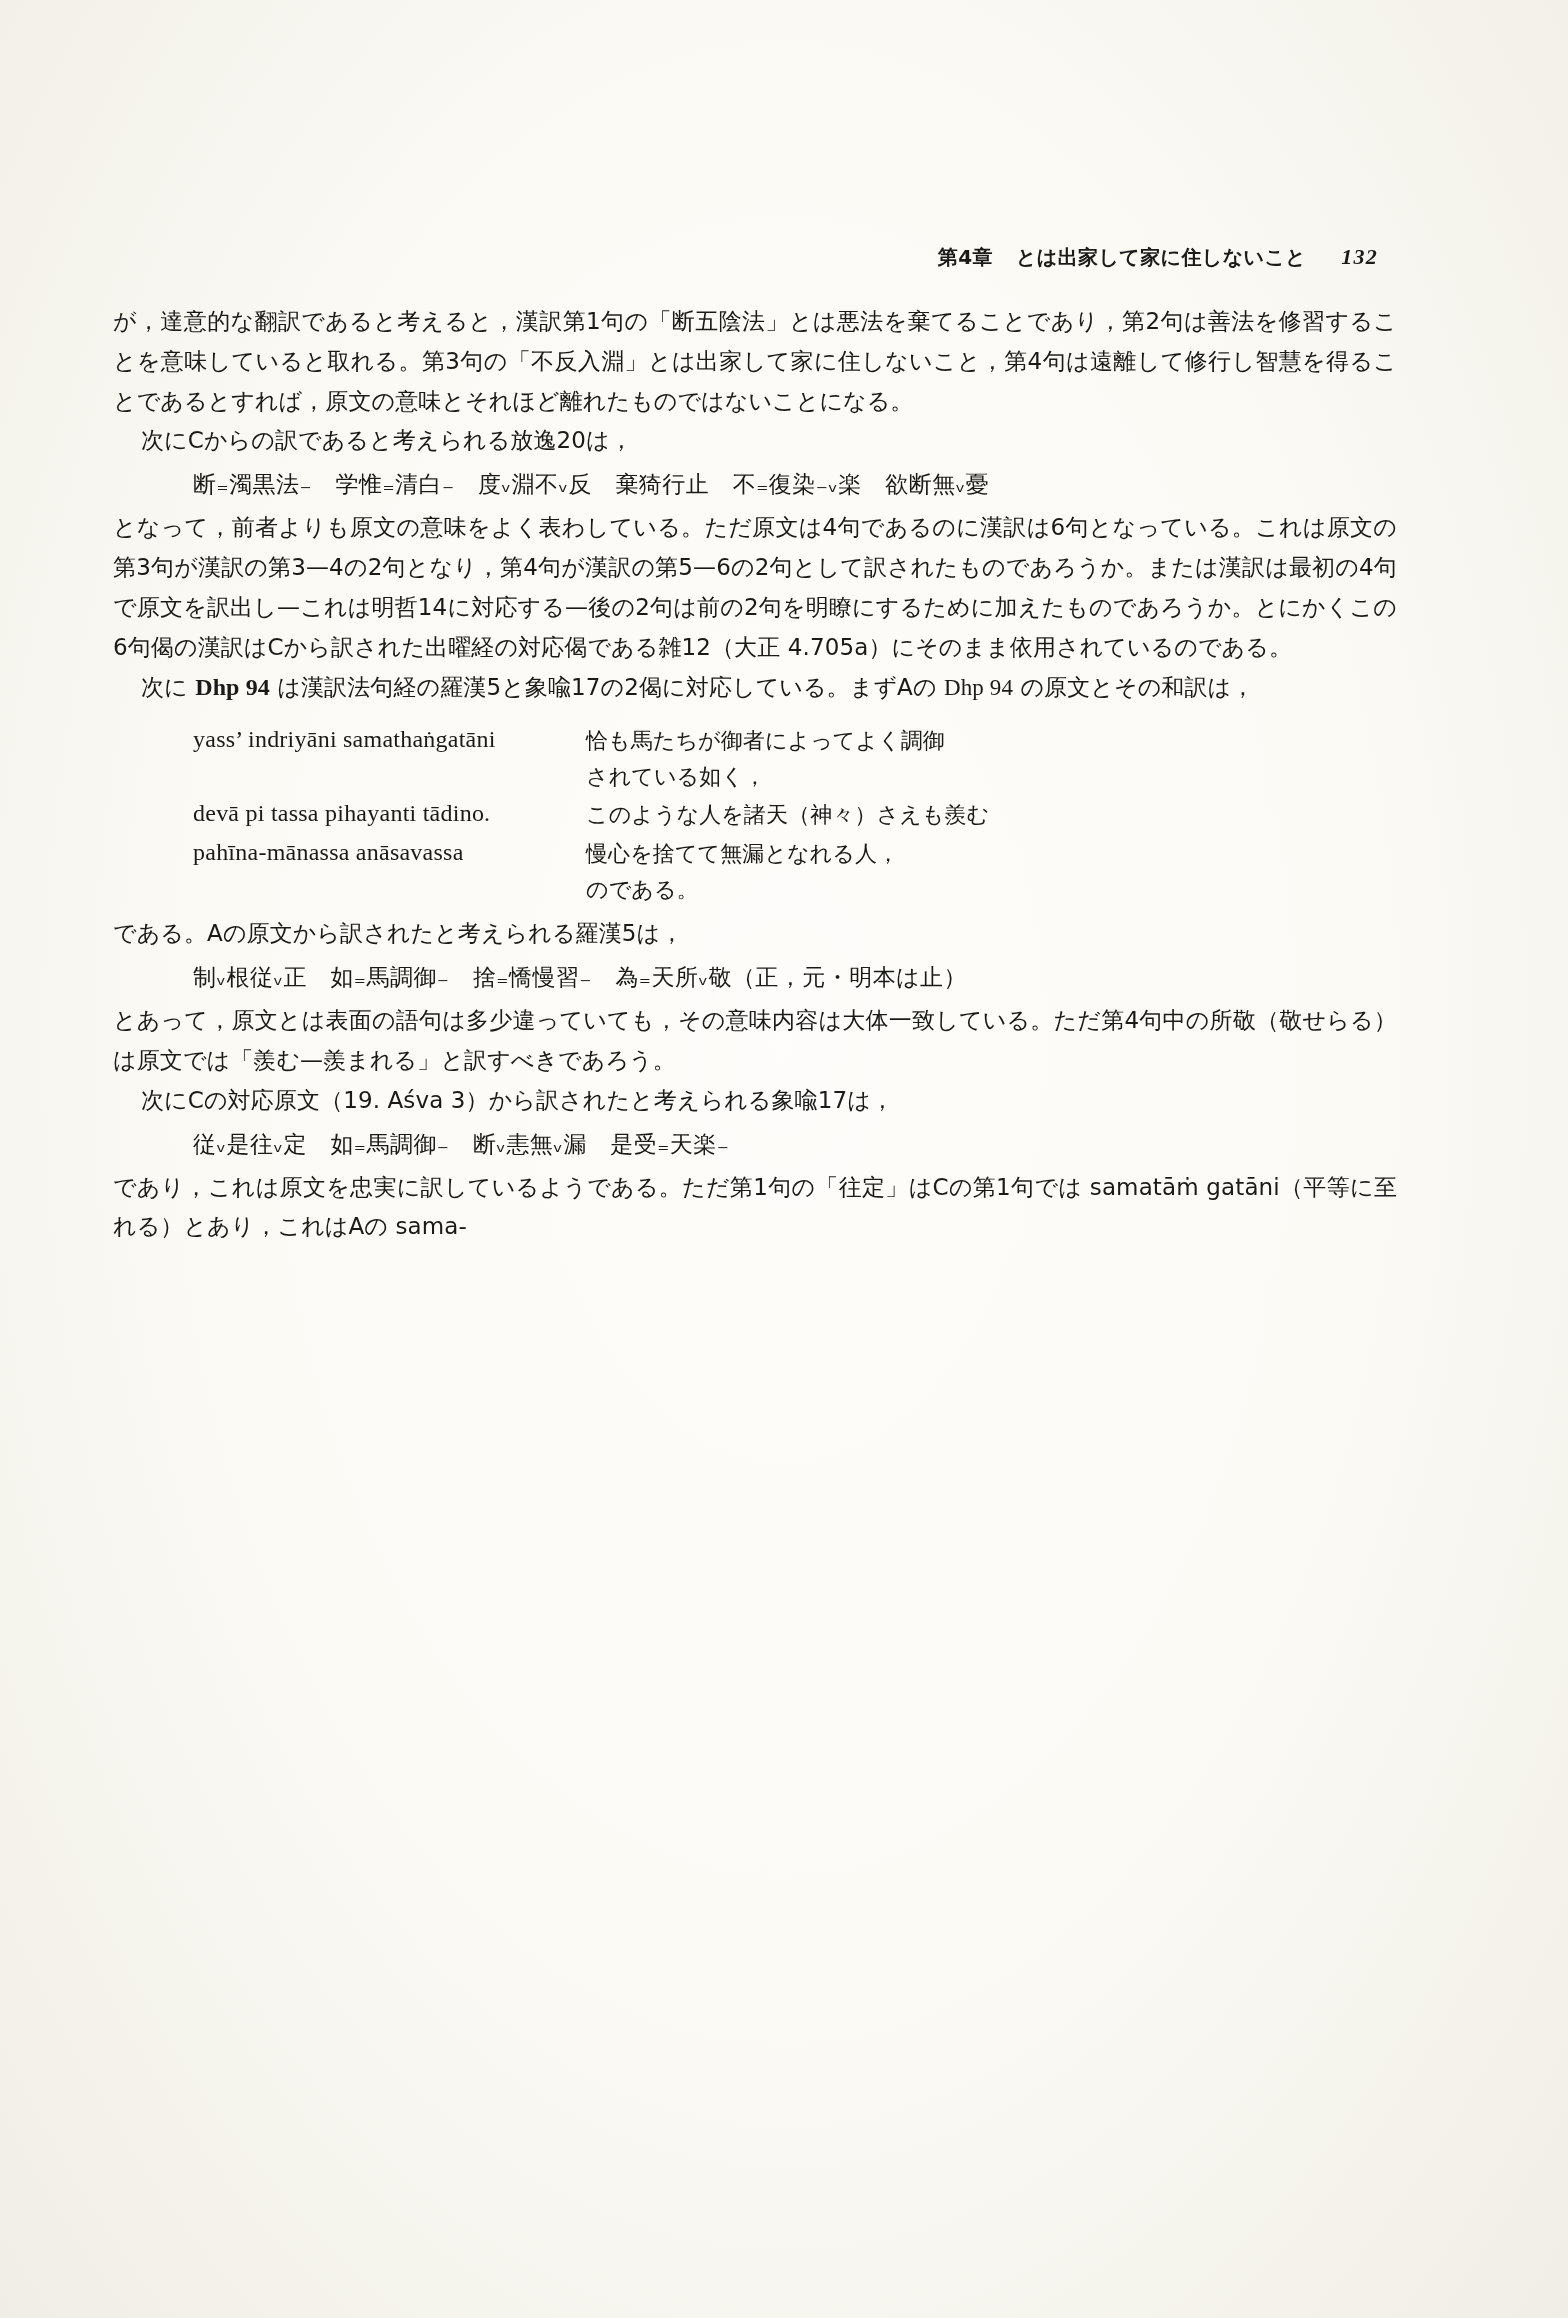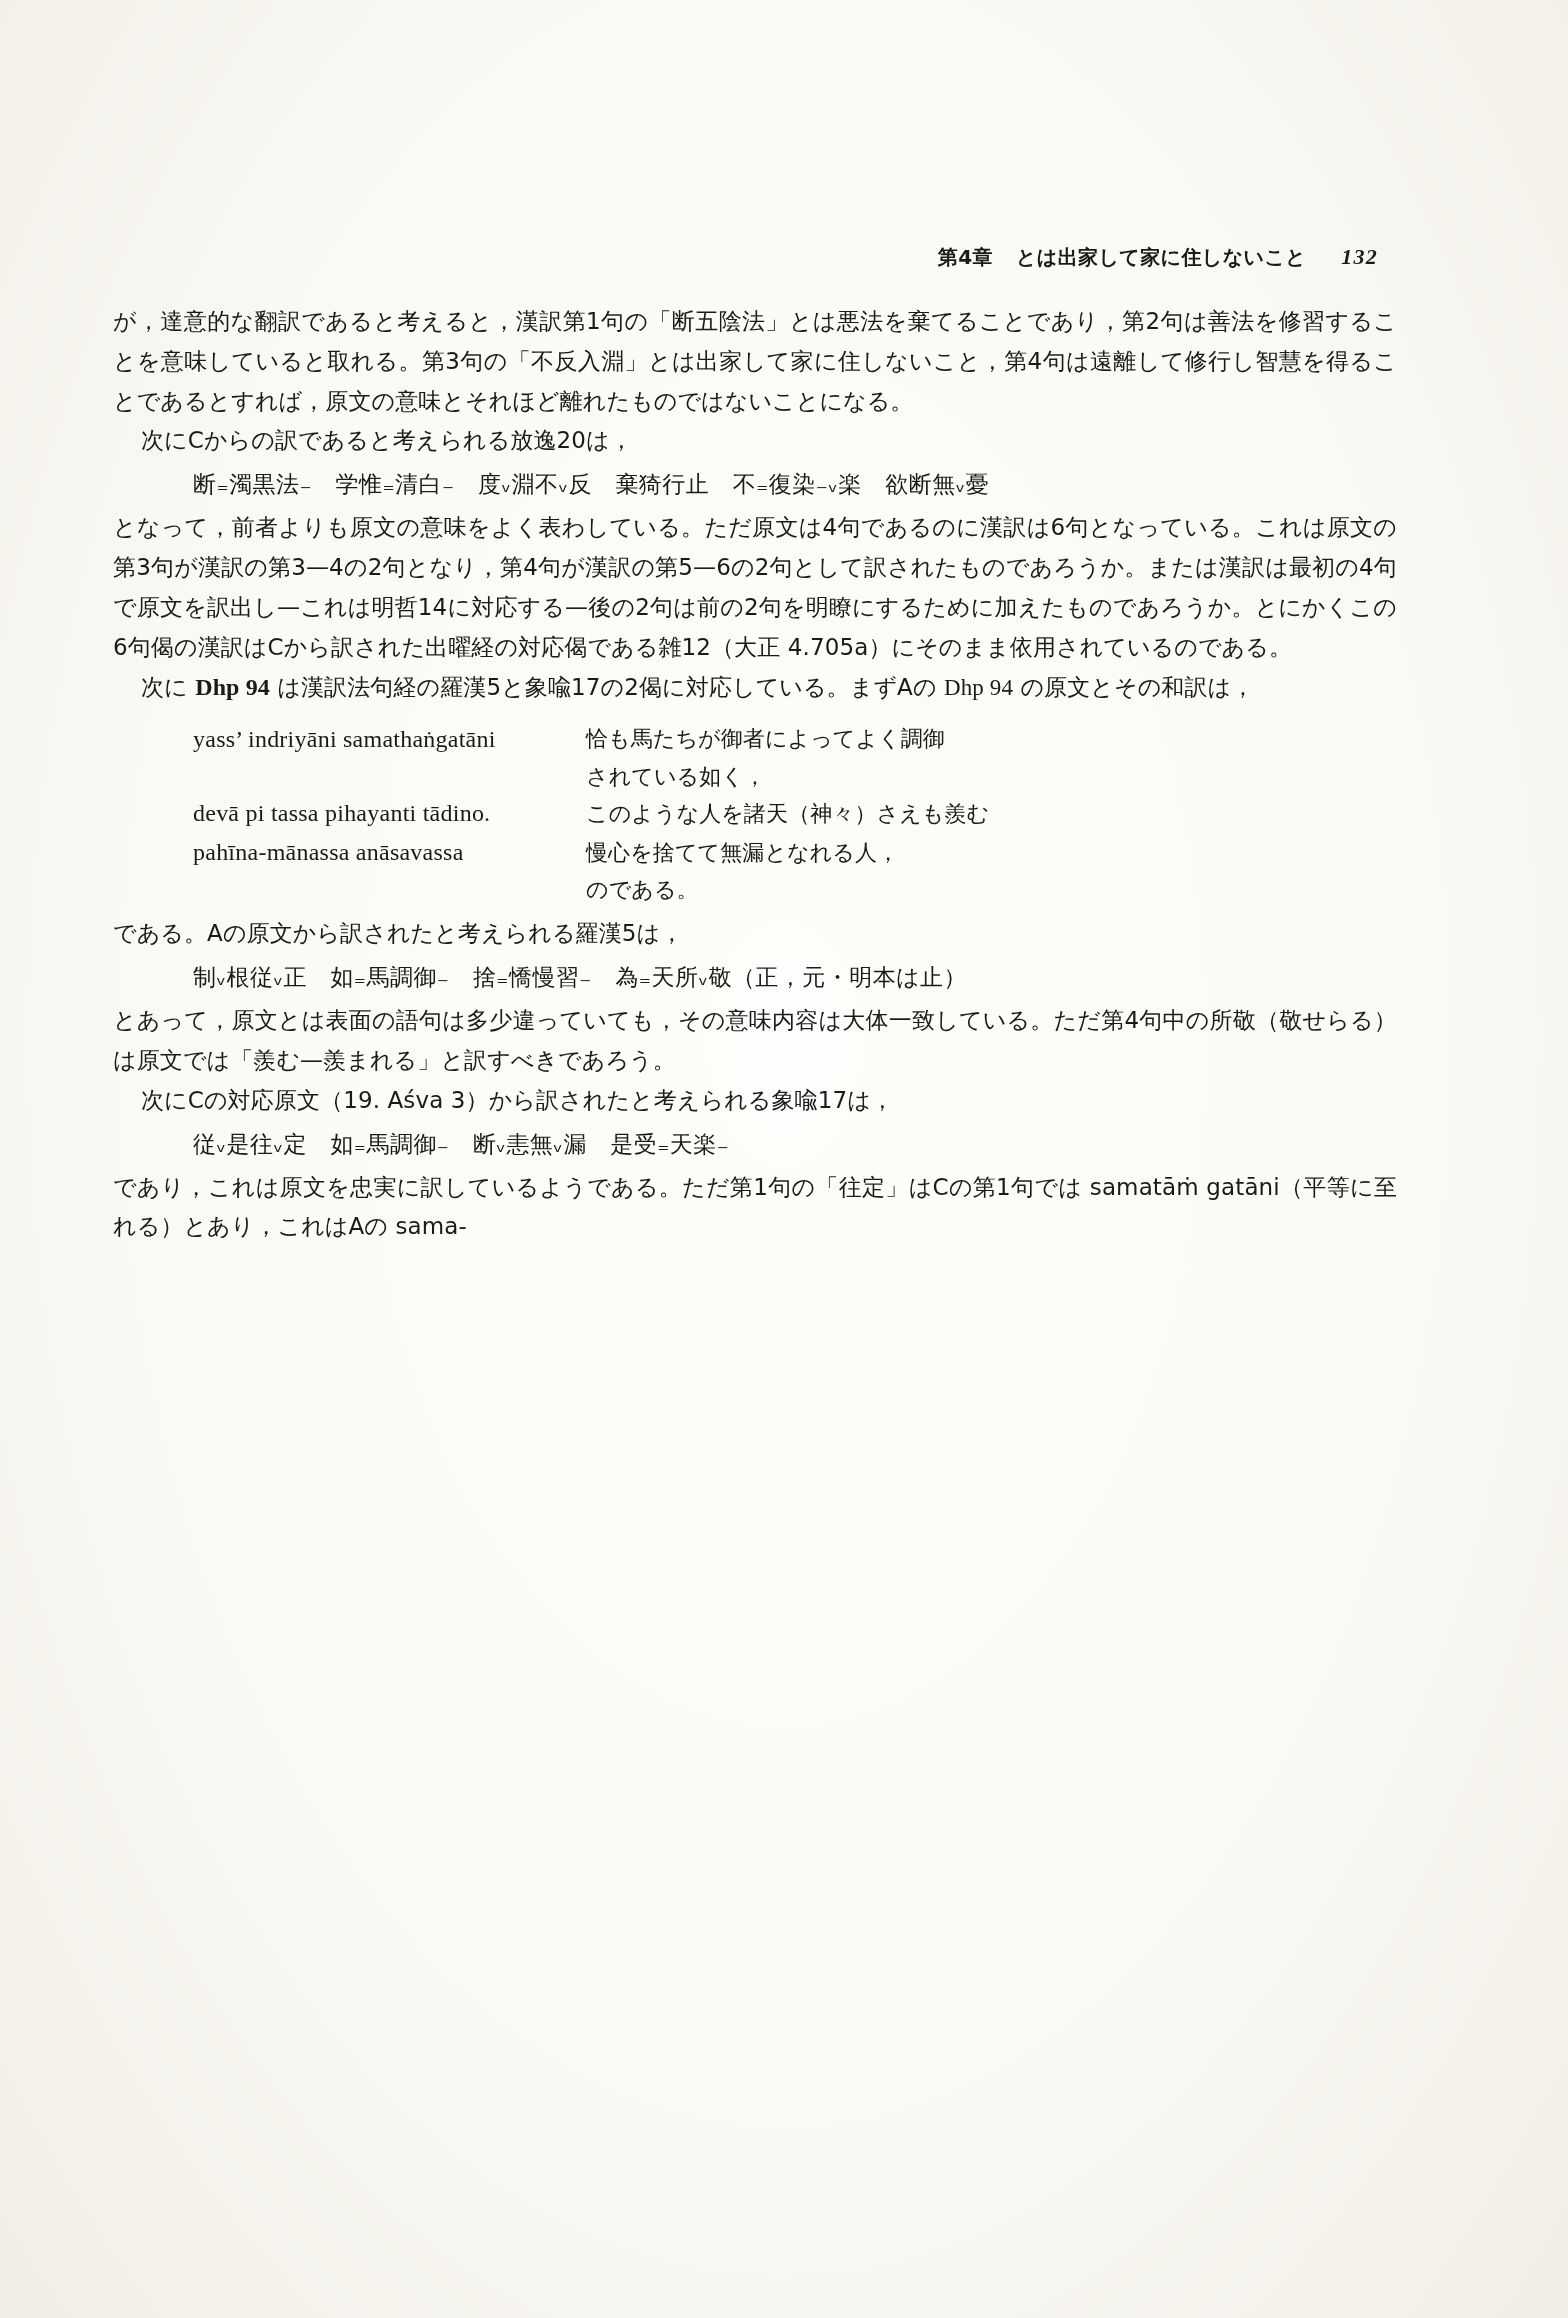--- a/index.html
+++ b/index.html
@@ -85,21 +85,21 @@
     padding-left: 80px;
     letter-spacing: 0.02em;
     white-space: nowrap;
   }
 
   .pali-block {
     margin: 10.8px 0 6.8px 0;
   }
   .pali-row {
     display: flex;
-    align-items: center;
+    align-items: flex-end;
     line-height: 1.62;
   }
   .pali-row .pali {
     width: 473px;
     padding-left: 80px;
     box-sizing: border-box;
     font-family: "Liberation Serif", serif;
     font-size: 24px;
     letter-spacing: 0.01em;
     white-space: nowrap;

